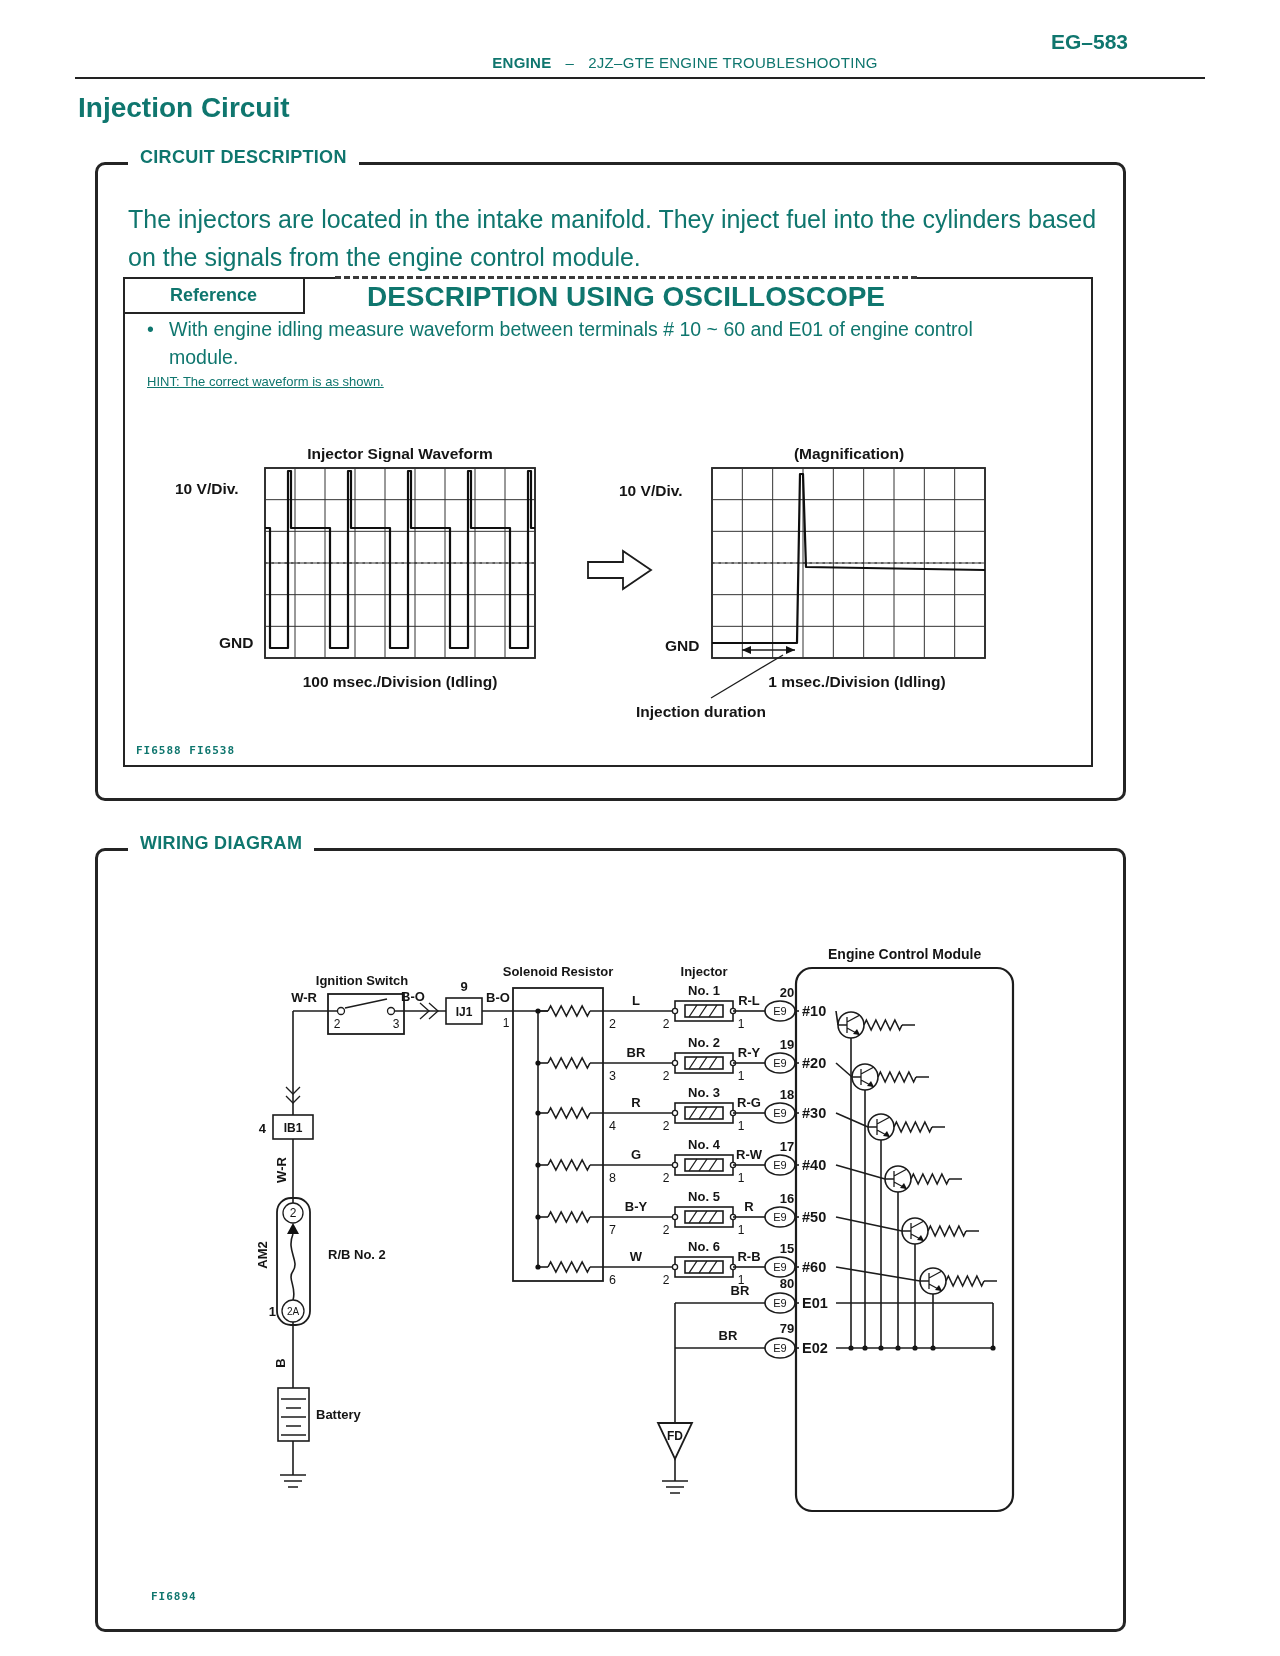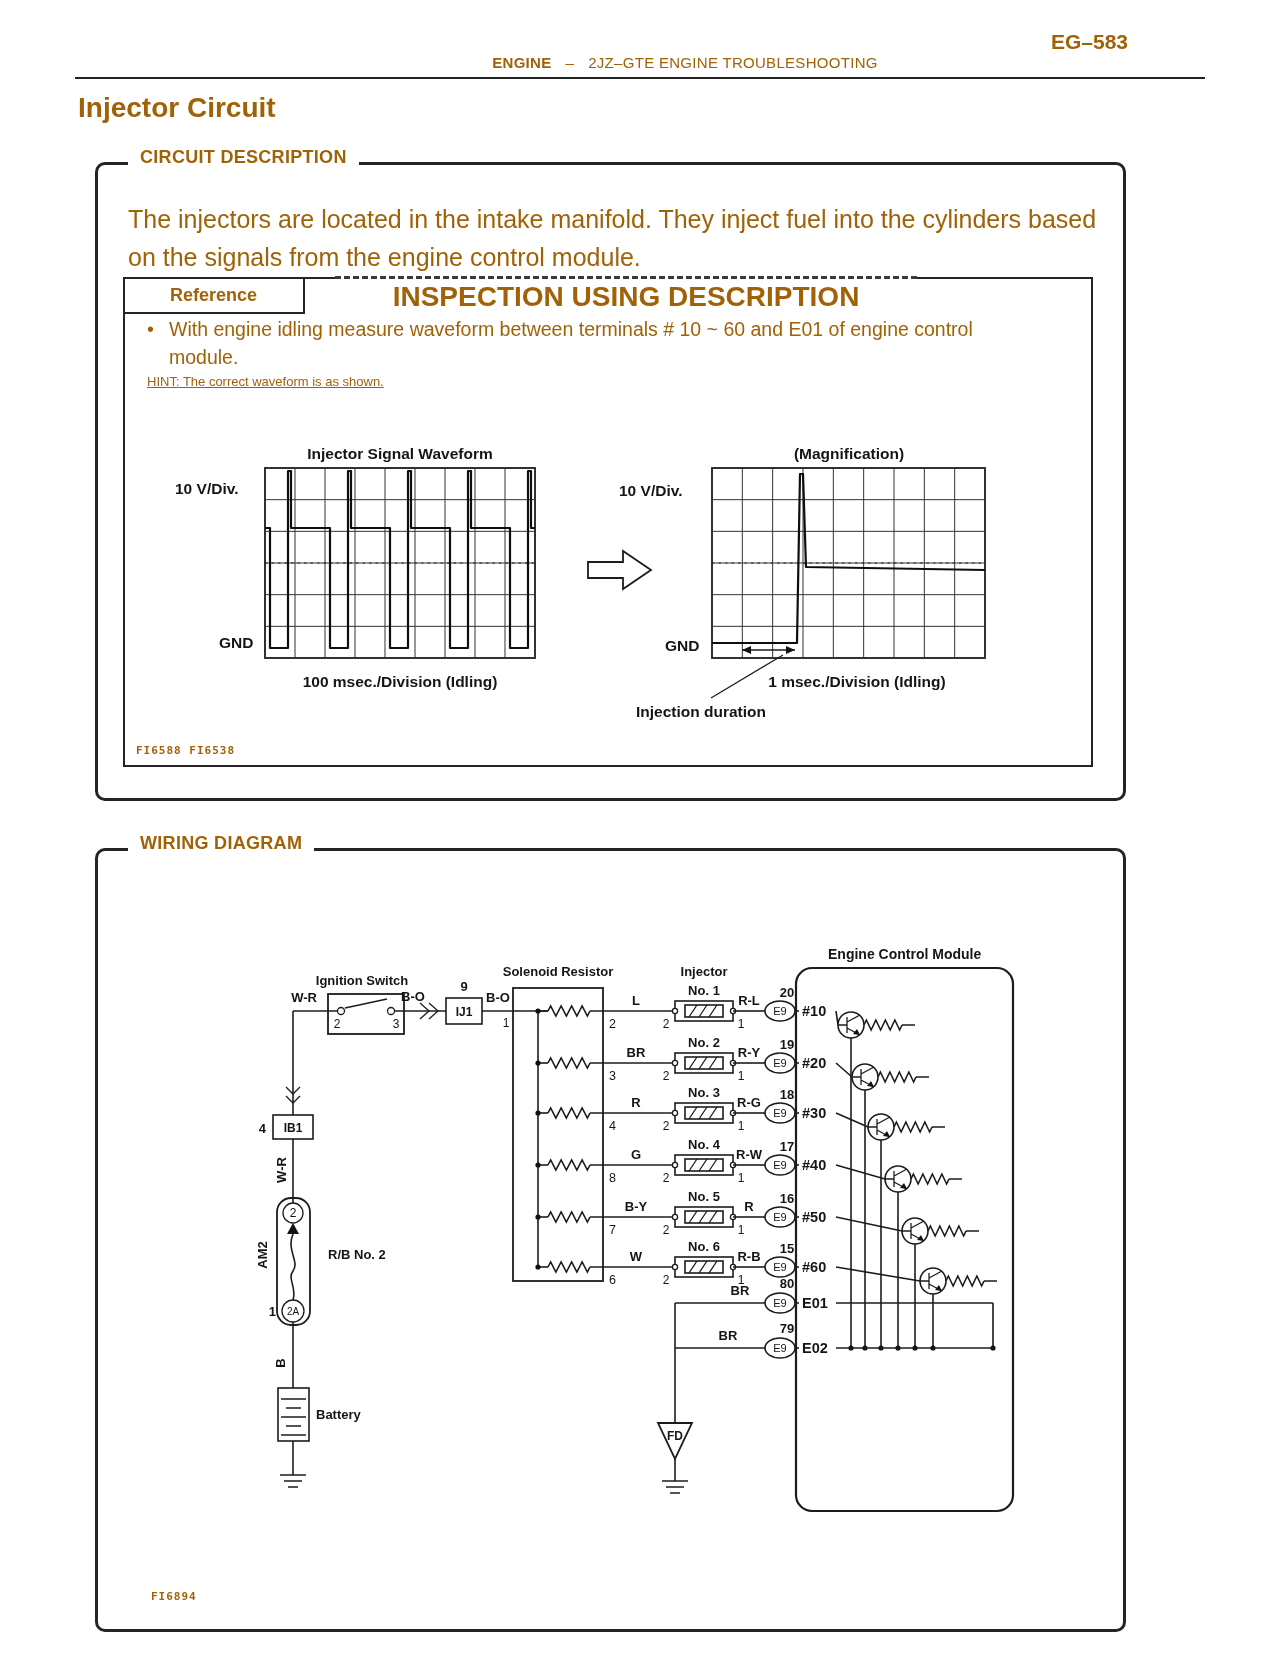--- a/index.html
+++ b/index.html
@@ -1,17 +1,17 @@
 <!DOCTYPE html>
 <html><head>
 <meta charset="utf-8">
 <style>
   html,body{margin:0;padding:0;background:#e8e8e8;}
   .page{position:relative;width:1280px;height:1656px;background:#ffffff;overflow:hidden;
-        font-family:"Liberation Sans",sans-serif;color:#a16207;}
+        font-family:"Liberation Sans",sans-serif;color:#0f766e;}
   
   .page-code{position:absolute;top:30px;right:152px;font-size:21px;font-weight:700;}
   .running-head{position:absolute;top:54px;left:0;width:100%;text-align:center;font-size:15px;letter-spacing:.3px;margin-left:45px;}
   .running-head .rh-left{font-weight:700;}
   .running-head .rh-sep{margin:0 14px;}
   .header-rule{position:absolute;top:77px;left:75px;width:1130px;border-top:2px solid #222;}
   .page-title{position:absolute;top:92px;left:78px;font-size:28px;font-weight:700;}
   
   .box-section{position:absolute;border:3px solid #242424;border-radius:10px;background:#fff;}
   .box-title{position:absolute;top:-18px;left:30px;background:#fff;padding:0 12px;
@@ -59,29 +59,29 @@
 </head>
 <body>
 
 <div class="page">
 
   <div class="page-code">EG–583</div>
   <div class="running-head">
     <span class="rh-left">ENGINE</span><span class="rh-sep">–</span><span class="rh-right">2JZ–GTE ENGINE TROUBLESHOOTING</span>
   </div>
   <div class="header-rule"></div>
-  <h1 class="page-title" style="margin:0;">Injector Circuit</h1>
+  <h1 class="page-title" style="margin:0;">Injection Circuit</h1>
 
   <section class="box-section" id="circuit-box">
     <h2 class="box-title" style="margin:0;">CIRCUIT DESCRIPTION</h2>
     <p class="desc" style="margin:0;">The injectors are located in the intake manifold. They inject fuel into the cylinders based on the signals from the engine control module.</p>
 
     <div class="ref-box">
       <div class="ref-tag">Reference</div>
-      <div class="ref-heading">INSPECTION USING DESCRIPTION</div>
+      <div class="ref-heading">DESCRIPTION USING OSCILLOSCOPE</div>
       <div class="bullet">
         <span class="dot">•</span><span class="bullet-text">With engine idling measure waveform between terminals # 10 ~ 60 and E01 of engine control module.</span>
       </div>
       <div class="hint">HINT:  The correct waveform is as shown.</div>
 
       <svg id="scope-svg" width="940" height="290" viewBox="0 0 940 290">
 
         <text x="255" y="16" text-anchor="middle" class="st">Injector Signal Waveform</text>
         <rect x="120" y="25" width="270" height="190" class="boxn"></rect>
         <g id="grid1">

